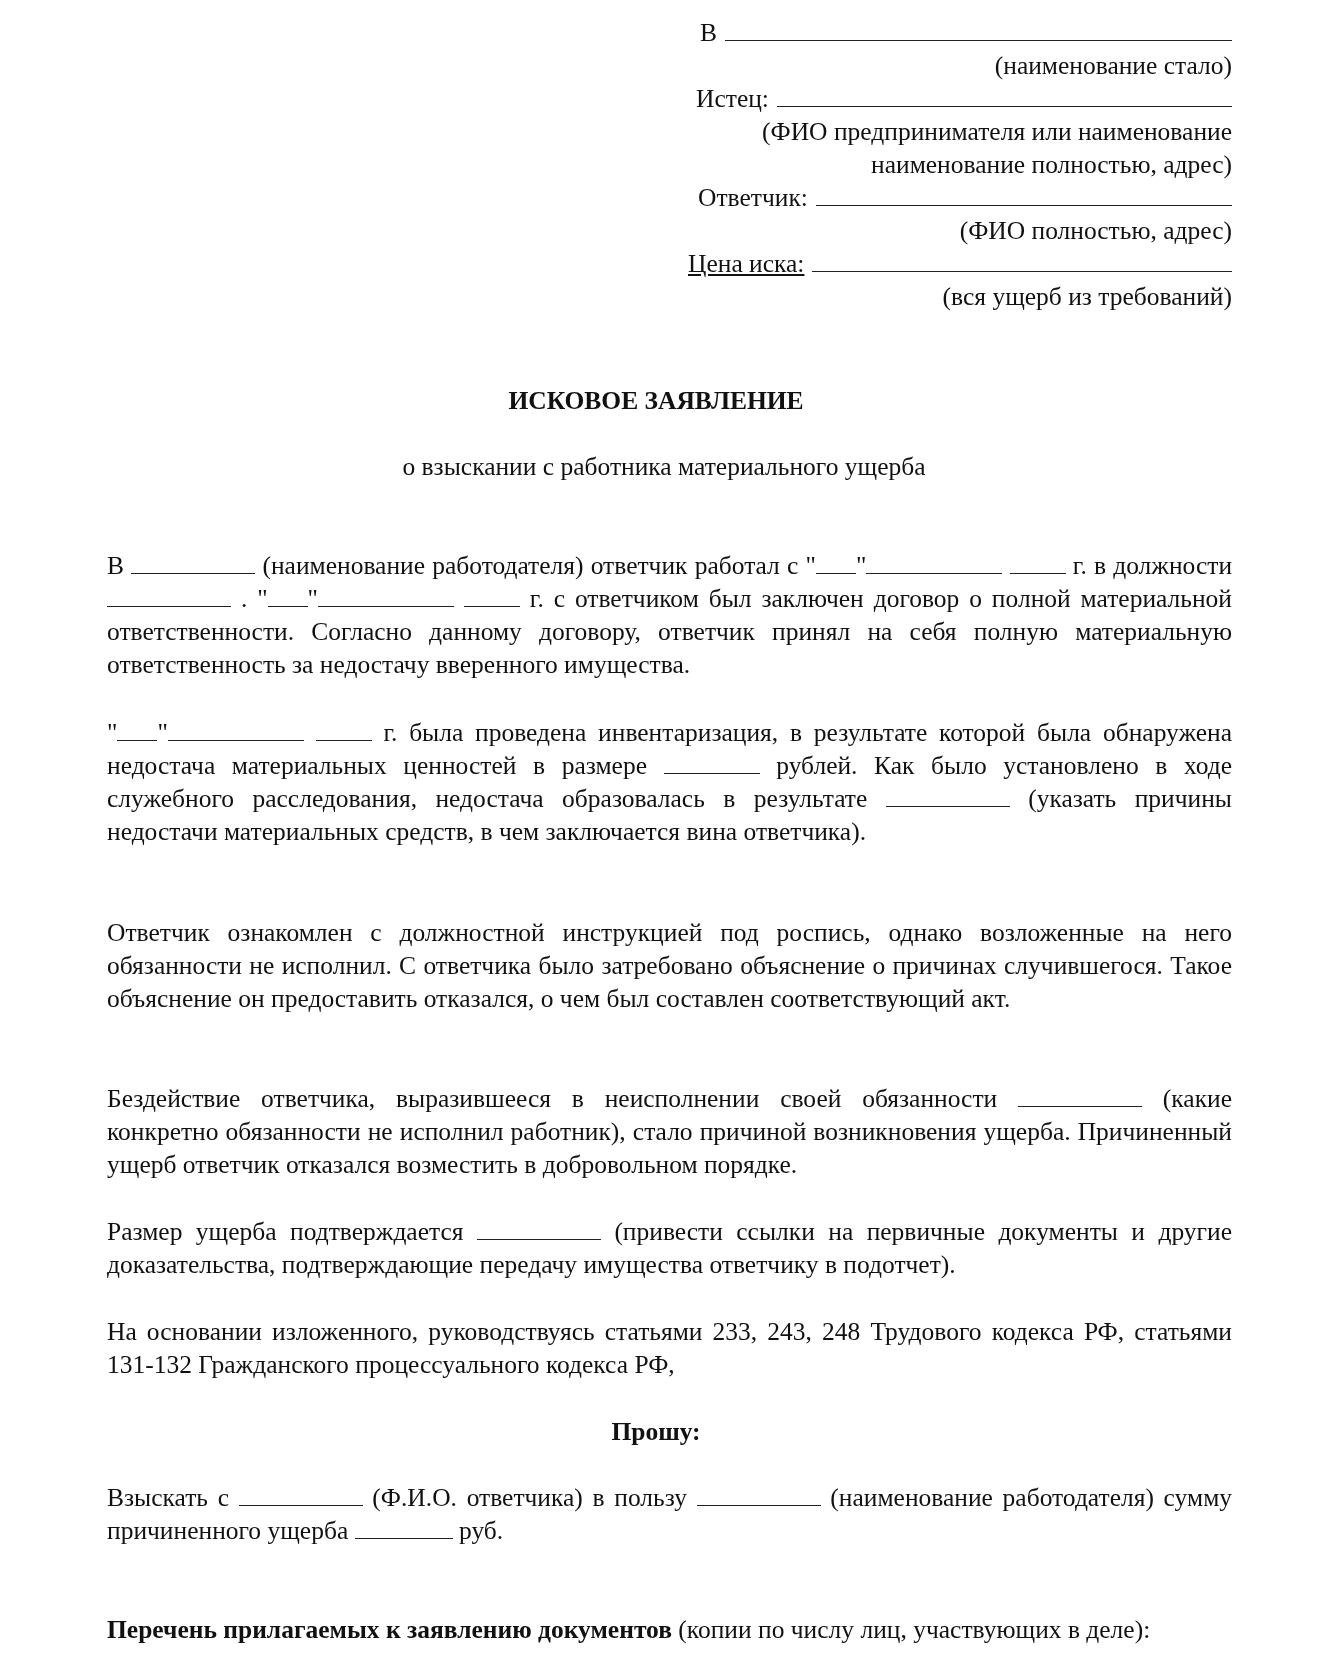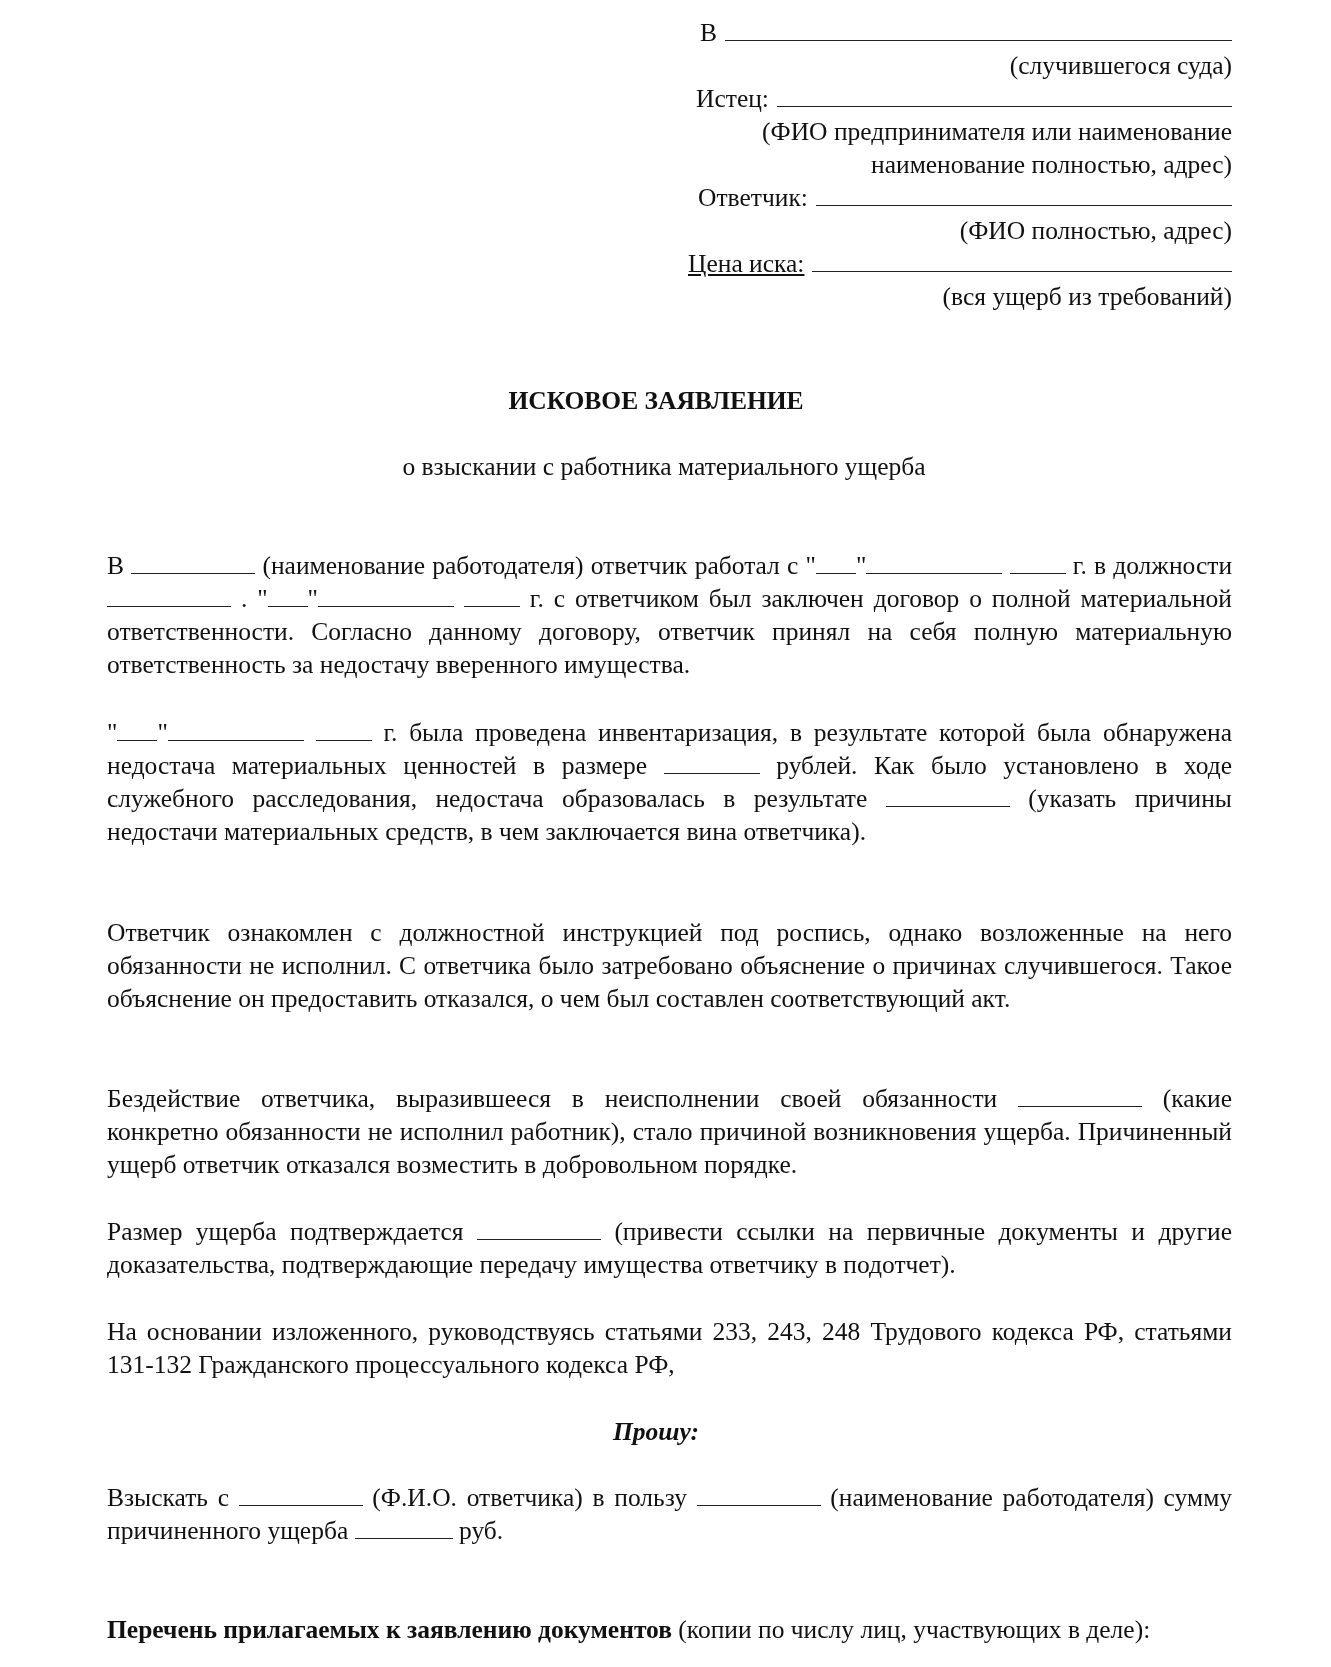--- a/index.html
+++ b/index.html
@@ -32,21 +32,21 @@
 </head>
 <body>
 
 <div class="page">
 
   <div class="hdr" style="top:16px;">
     <div class="hdr-row">
       <span class="lbl" style="padding-left:14px;">В</span>
       <span class="line"></span>
     </div>
-    <div class="hdr-note">(случившегося суда)</div>
+    <div class="hdr-note">(наименование стало)</div>
     <div class="hdr-row">
       <span class="lbl" style="padding-left:10px;">Истец:</span>
       <span class="line"></span>
     </div>
     <div class="hdr-note">(ФИО предпринимателя или наименование</div>
     <div class="hdr-note">наименование полностью, адрес)</div>
     <div class="hdr-row">
       <span class="lbl" style="padding-left:12px;">Ответчик:</span>
       <span class="line"></span>
     </div>
@@ -92,21 +92,21 @@
   </div>
 
   <div class="para" style="top:1215px;">
     <span>Размер ущерба подтверждается</span>
     <span class="blank" style="width:124px;"></span>
     <span>(привести ссылки на первичные документы и другие доказательства, подтверждающие передачу имущества ответчику в подотчет).</span>
   </div>
 
   <div class="para" style="top:1315px;">На основании изложенного, руководствуясь статьями 233, 243, 248 Трудового кодекса РФ, статьями 131-132 Гражданского процессуального кодекса РФ,</div>
 
-  <div class="center title" style="top:1415px;font-style:italic;">Прошу:</div>
+  <div class="center title" style="top:1415px;">Прошу:</div>
 
   <div class="para" style="top:1481px;">
     <span>Взыскать с</span>
     <span class="blank" style="width:124px;"></span>
     <span>(Ф.И.О. ответчика) в пользу</span>
     <span class="blank" style="width:124px;"></span>
     <span>(наименование работодателя) сумму причиненного ущерба</span>
     <span class="blank" style="width:98px;"></span>
     <span>руб.</span>
   </div>

